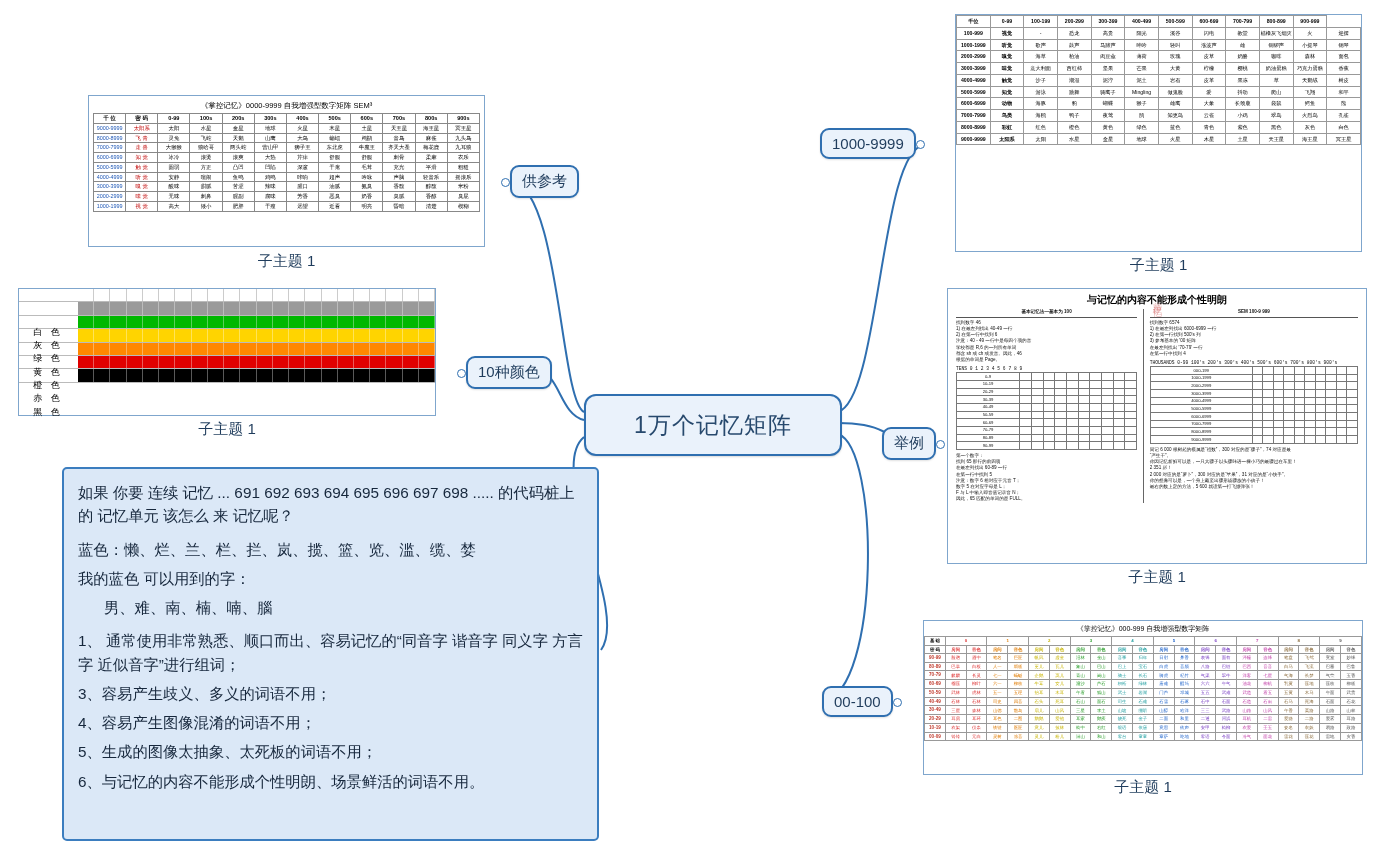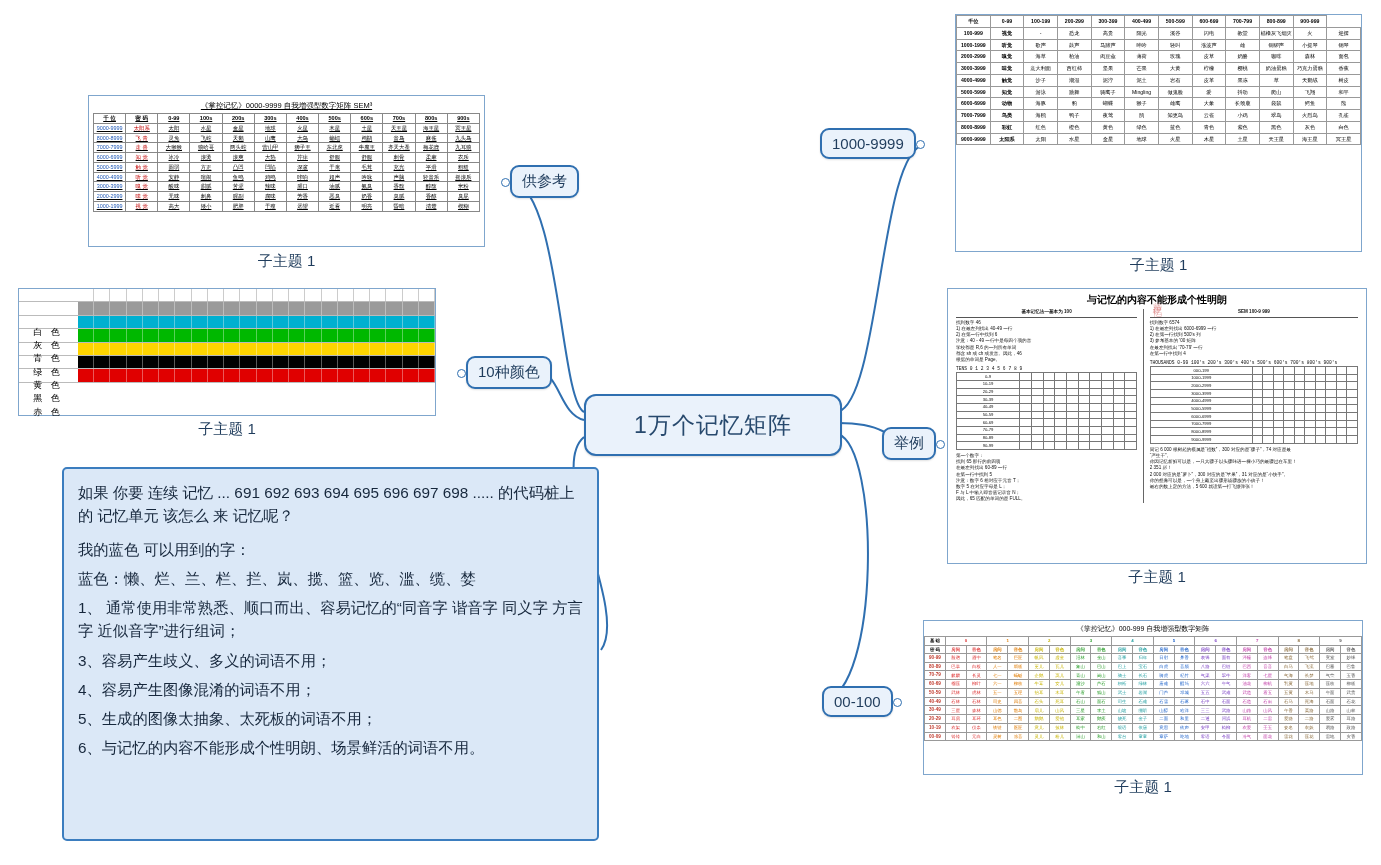--- a/index.html
+++ b/index.html
@@ -32,21 +32,21 @@
     background:#fff;top:50%;margin-top:-4px;
   }
   .dot-left{left:-11px;}
   .dot-right{right:-11px;}
 
   
   .card{border:1px solid #7fa6cd;background:#fff;box-sizing:border-box;}
 
   
   #t1wrap{left:88px;top:95px;width:397px;height:152px;}
-  #t1wrap .inner{padding:2px 4px;text-decoration:underline;}
+  #t1wrap .inner{padding:2px 4px;}
   #t1 .ttl{font-size:7.5px;text-align:center;padding:3px 0 2px;}
   table.micro{border-collapse:collapse;width:100%;font-size:5.4px;table-layout:fixed;}
   table.micro td,table.micro th{border:0.6px solid #888;text-align:center;padding:1px 0;line-height:1.25;}
   table.micro th{font-weight:bold;font-size:5.6px;}
   .c-red{color:#c00000;}
   .c-blue{color:#1f57b5;}
 
   
   #t2wrap{left:955px;top:14px;width:407px;height:238px;}
   table.micro2{border-collapse:collapse;width:100%;font-size:5.2px;table-layout:fixed;}
@@ -509,47 +509,20 @@
           <i style="background: rgb(154, 154, 154);"></i>
           <i style="background: rgb(154, 154, 154);"></i>
           <i style="background: rgb(154, 154, 154);"></i>
           <i style="background: rgb(154, 154, 154);"></i>
           <i style="background: rgb(154, 154, 154);"></i>
           <i style="background: rgb(154, 154, 154);"></i>
           <i style="background: rgb(154, 154, 154);"></i>
         </div>
       </div>
       <div class="colorrow">
-        <div class="lab">青 色</div>
-        <div class="bar">
-          <i style="background: rgb(0, 176, 208);"></i>
-          <i style="background: rgb(0, 176, 208);"></i>
-          <i style="background: rgb(0, 176, 208);"></i>
-          <i style="background: rgb(0, 176, 208);"></i>
-          <i style="background: rgb(0, 176, 208);"></i>
-          <i style="background: rgb(0, 176, 208);"></i>
-          <i style="background: rgb(0, 176, 208);"></i>
-          <i style="background: rgb(0, 176, 208);"></i>
-          <i style="background: rgb(0, 176, 208);"></i>
-          <i style="background: rgb(0, 176, 208);"></i>
-          <i style="background: rgb(0, 176, 208);"></i>
-          <i style="background: rgb(0, 176, 208);"></i>
-          <i style="background: rgb(0, 176, 208);"></i>
-          <i style="background: rgb(0, 176, 208);"></i>
-          <i style="background: rgb(0, 176, 208);"></i>
-          <i style="background: rgb(0, 176, 208);"></i>
-          <i style="background: rgb(0, 176, 208);"></i>
-          <i style="background: rgb(0, 176, 208);"></i>
-          <i style="background: rgb(0, 176, 208);"></i>
-          <i style="background: rgb(0, 176, 208);"></i>
-          <i style="background: rgb(0, 176, 208);"></i>
-          <i style="background: rgb(0, 176, 208);"></i>
-        </div>
-      </div>
-      <div class="colorrow">
         <div class="lab">绿 色</div>
         <div class="bar">
           <i style="background: rgb(0, 184, 0);"></i>
           <i style="background: rgb(0, 184, 0);"></i>
           <i style="background: rgb(0, 184, 0);"></i>
           <i style="background: rgb(0, 184, 0);"></i>
           <i style="background: rgb(0, 184, 0);"></i>
           <i style="background: rgb(0, 184, 0);"></i>
           <i style="background: rgb(0, 184, 0);"></i>
           <i style="background: rgb(0, 184, 0);"></i>
@@ -590,44 +563,44 @@
           <i style="background: rgb(255, 212, 0);"></i>
           <i style="background: rgb(255, 212, 0);"></i>
           <i style="background: rgb(255, 212, 0);"></i>
           <i style="background: rgb(255, 212, 0);"></i>
           <i style="background: rgb(255, 212, 0);"></i>
           <i style="background: rgb(255, 212, 0);"></i>
           <i style="background: rgb(255, 212, 0);"></i>
         </div>
       </div>
       <div class="colorrow">
-        <div class="lab">黑 色</div>
+        <div class="lab">橙 色</div>
         <div class="bar">
-          <i style="background: rgb(0, 0, 0);"></i>
-          <i style="background: rgb(0, 0, 0);"></i>
-          <i style="background: rgb(0, 0, 0);"></i>
-          <i style="background: rgb(0, 0, 0);"></i>
-          <i style="background: rgb(0, 0, 0);"></i>
-          <i style="background: rgb(0, 0, 0);"></i>
-          <i style="background: rgb(0, 0, 0);"></i>
-          <i style="background: rgb(0, 0, 0);"></i>
-          <i style="background: rgb(0, 0, 0);"></i>
-          <i style="background: rgb(0, 0, 0);"></i>
-          <i style="background: rgb(0, 0, 0);"></i>
-          <i style="background: rgb(0, 0, 0);"></i>
-          <i style="background: rgb(0, 0, 0);"></i>
-          <i style="background: rgb(0, 0, 0);"></i>
-          <i style="background: rgb(0, 0, 0);"></i>
-          <i style="background: rgb(0, 0, 0);"></i>
-          <i style="background: rgb(0, 0, 0);"></i>
-          <i style="background: rgb(0, 0, 0);"></i>
-          <i style="background: rgb(0, 0, 0);"></i>
-          <i style="background: rgb(0, 0, 0);"></i>
-          <i style="background: rgb(0, 0, 0);"></i>
-          <i style="background: rgb(0, 0, 0);"></i>
+          <i style="background: rgb(255, 136, 0);"></i>
+          <i style="background: rgb(255, 136, 0);"></i>
+          <i style="background: rgb(255, 136, 0);"></i>
+          <i style="background: rgb(255, 136, 0);"></i>
+          <i style="background: rgb(255, 136, 0);"></i>
+          <i style="background: rgb(255, 136, 0);"></i>
+          <i style="background: rgb(255, 136, 0);"></i>
+          <i style="background: rgb(255, 136, 0);"></i>
+          <i style="background: rgb(255, 136, 0);"></i>
+          <i style="background: rgb(255, 136, 0);"></i>
+          <i style="background: rgb(255, 136, 0);"></i>
+          <i style="background: rgb(255, 136, 0);"></i>
+          <i style="background: rgb(255, 136, 0);"></i>
+          <i style="background: rgb(255, 136, 0);"></i>
+          <i style="background: rgb(255, 136, 0);"></i>
+          <i style="background: rgb(255, 136, 0);"></i>
+          <i style="background: rgb(255, 136, 0);"></i>
+          <i style="background: rgb(255, 136, 0);"></i>
+          <i style="background: rgb(255, 136, 0);"></i>
+          <i style="background: rgb(255, 136, 0);"></i>
+          <i style="background: rgb(255, 136, 0);"></i>
+          <i style="background: rgb(255, 136, 0);"></i>
         </div>
       </div>
       <div class="colorrow">
         <div class="lab">赤 色</div>
         <div class="bar">
           <i style="background: rgb(224, 0, 0);"></i>
           <i style="background: rgb(224, 0, 0);"></i>
           <i style="background: rgb(224, 0, 0);"></i>
           <i style="background: rgb(224, 0, 0);"></i>
           <i style="background: rgb(224, 0, 0);"></i>
@@ -643,28 +616,56 @@
           <i style="background: rgb(224, 0, 0);"></i>
           <i style="background: rgb(224, 0, 0);"></i>
           <i style="background: rgb(224, 0, 0);"></i>
           <i style="background: rgb(224, 0, 0);"></i>
           <i style="background: rgb(224, 0, 0);"></i>
           <i style="background: rgb(224, 0, 0);"></i>
           <i style="background: rgb(224, 0, 0);"></i>
           <i style="background: rgb(224, 0, 0);"></i>
         </div>
       </div>
+      <div class="colorrow">
+        <div class="lab">黑 色</div>
+        <div class="bar">
+          <i style="background: rgb(0, 0, 0);"></i>
+          <i style="background: rgb(0, 0, 0);"></i>
+          <i style="background: rgb(0, 0, 0);"></i>
+          <i style="background: rgb(0, 0, 0);"></i>
+          <i style="background: rgb(0, 0, 0);"></i>
+          <i style="background: rgb(0, 0, 0);"></i>
+          <i style="background: rgb(0, 0, 0);"></i>
+          <i style="background: rgb(0, 0, 0);"></i>
+          <i style="background: rgb(0, 0, 0);"></i>
+          <i style="background: rgb(0, 0, 0);"></i>
+          <i style="background: rgb(0, 0, 0);"></i>
+          <i style="background: rgb(0, 0, 0);"></i>
+          <i style="background: rgb(0, 0, 0);"></i>
+          <i style="background: rgb(0, 0, 0);"></i>
+          <i style="background: rgb(0, 0, 0);"></i>
+          <i style="background: rgb(0, 0, 0);"></i>
+          <i style="background: rgb(0, 0, 0);"></i>
+          <i style="background: rgb(0, 0, 0);"></i>
+          <i style="background: rgb(0, 0, 0);"></i>
+          <i style="background: rgb(0, 0, 0);"></i>
+          <i style="background: rgb(0, 0, 0);"></i>
+          <i style="background: rgb(0, 0, 0);"></i>
+        </div>
+      </div>
     </div>
 </div>
 <div class="cap" style="left:18px;top:420px;width:418px;">子主题 1</div>
 
 <div class="abs" id="note">
   <p>如果 你要 连续 记忆 ... 691 692 693 694 695 696 697 698 ..... 的代码桩上的 记忆单元 该怎么 来 记忆呢？</p>
+  <p class="tight">蓝色：懒、烂、兰、栏、拦、岚、揽、篮、览、滥、缆、婪</p>
   <p class="tight">我的蓝色 可以用到的字：</p>
-  <p class="tight">蓝色：懒、烂、兰、栏、拦、岚、揽、篮、览、滥、缆、婪</p>
+  <p class="indent">男、难、南、楠、喃、腦</p>
   <p class="tight">1、 通常使用非常熟悉、顺口而出、容易记忆的“同音字 谐音字 同义字 方言字 近似音字”进行组词；</p>
   <p class="tight">3、容易产生歧义、多义的词语不用；</p>
   <p class="tight">4、容易产生图像混淆的词语不用；</p>
   <p class="tight">5、生成的图像太抽象、太死板的词语不用；</p>
   <p class="tight">6、与记忆的内容不能形成个性明朗、场景鲜活的词语不用。</p>
 </div>
 
 <div class="abs card" id="howto">
   <div class="watermark">掌控记忆</div>
   <div class="h-title">与记忆的内容不能形成个性明朗</div>

